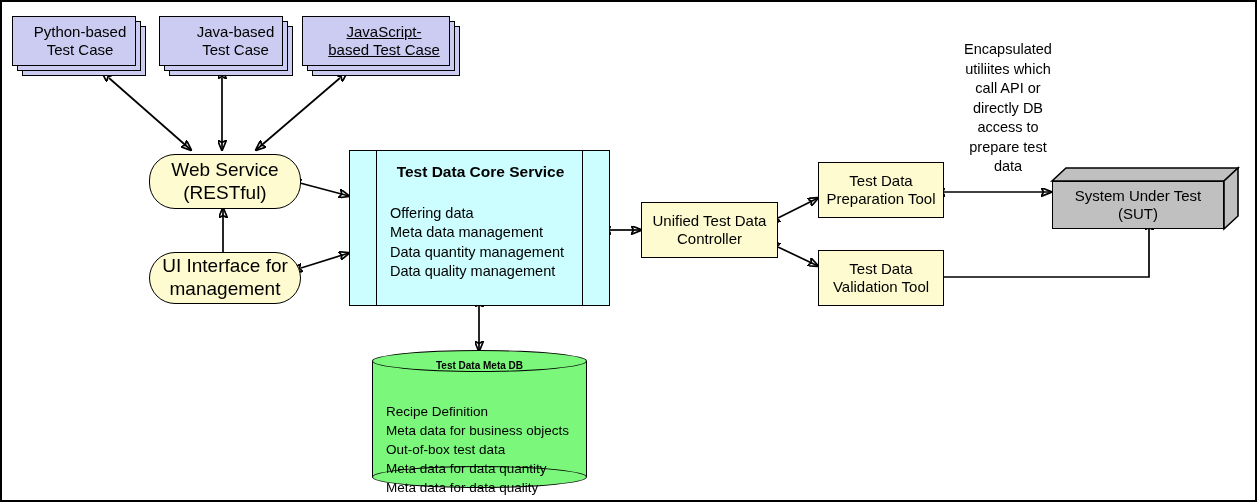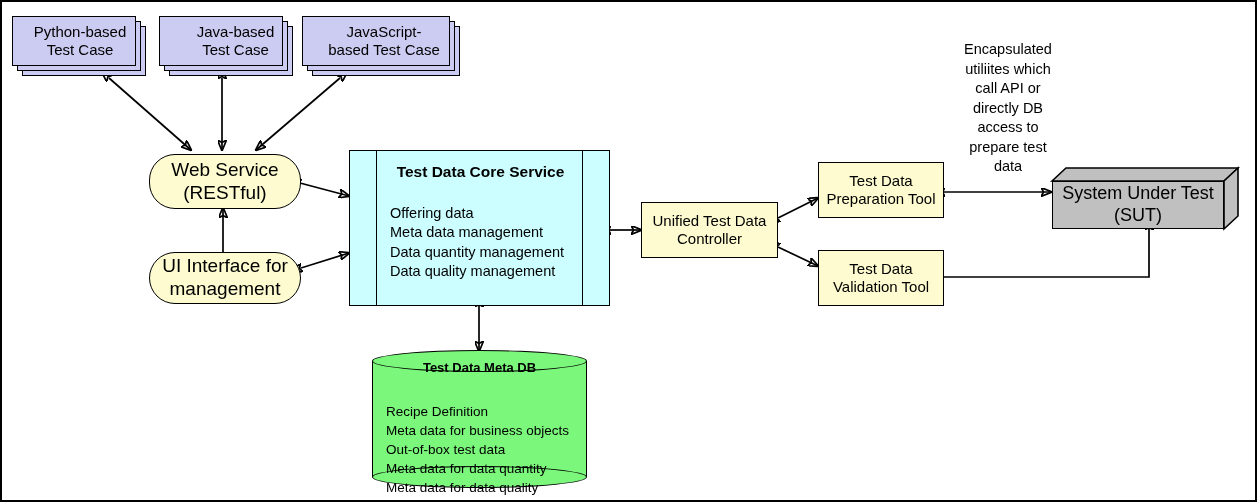--- a/index.html
+++ b/index.html
@@ -84,34 +84,34 @@
     position:absolute;left:0;width:100%;height:22px;
     background:#7bf77b;
     border:1.8px solid #000;
     border-radius:50%;
     box-sizing:border-box;
   }
   .db .cap.top{top:0;}
   .db .cap.bottom{bottom:0;}
   .db .db-title{
     position:absolute;left:0;width:100%;top:10px;
-    text-align:center;font-weight:bold;font-size:13px;color:#000;
+    text-align:center;font-weight:bold;font-size:10px;color:#000;
   }
   .db .db-list{
     position:absolute;left:14px;top:52px;
     font-size:13.5px;line-height:19px;color:#000;
   }
 
   
   .node3d{position:absolute;}
   .node3d .front{
     position:absolute;left:0;top:13px;width:172px;height:48px;
     background:#c0c0c0;border:1.6px solid #000;box-sizing:border-box;
     display:flex;align-items:center;justify-content:center;
-    text-align:center;font-size:18px;line-height:1.2;color:#000;
+    text-align:center;font-size:15px;line-height:1.2;color:#000;
   }
   .node3d svg{position:absolute;left:0;top:0;overflow:visible;}
 
   
   .annot{
     position:absolute;text-align:center;
     font-size:14.5px;line-height:19.5px;color:#000;
   }
 
   
@@ -181,21 +181,21 @@
         <span>Java-based</span><br>
         <span>Test Case</span>
       </span>
     </div>
   </div>
 
   <div class="card-stack" style="left:300px;top:14px;width:158px;height:60px;">
     <div class="sheet s3" style="width:148px;height:50px;"></div>
     <div class="sheet s2" style="width:148px;height:50px;"></div>
     <div class="sheet s1" style="width:148px;height:50px;"></div>
-    <div class="label" style="width:164px;height:50px;">
+    <div class="label" style="width:164px;height:50px;text-decoration:underline;">
       <span>
         <span>JavaScript-</span><br>
         <span>based Test Case</span>
       </span>
     </div>
   </div>
 
   <div class="node pill" style="left:147px;top:152px;width:152px;height:55px;">
     <span>
       <span>Web Service</span><br>

